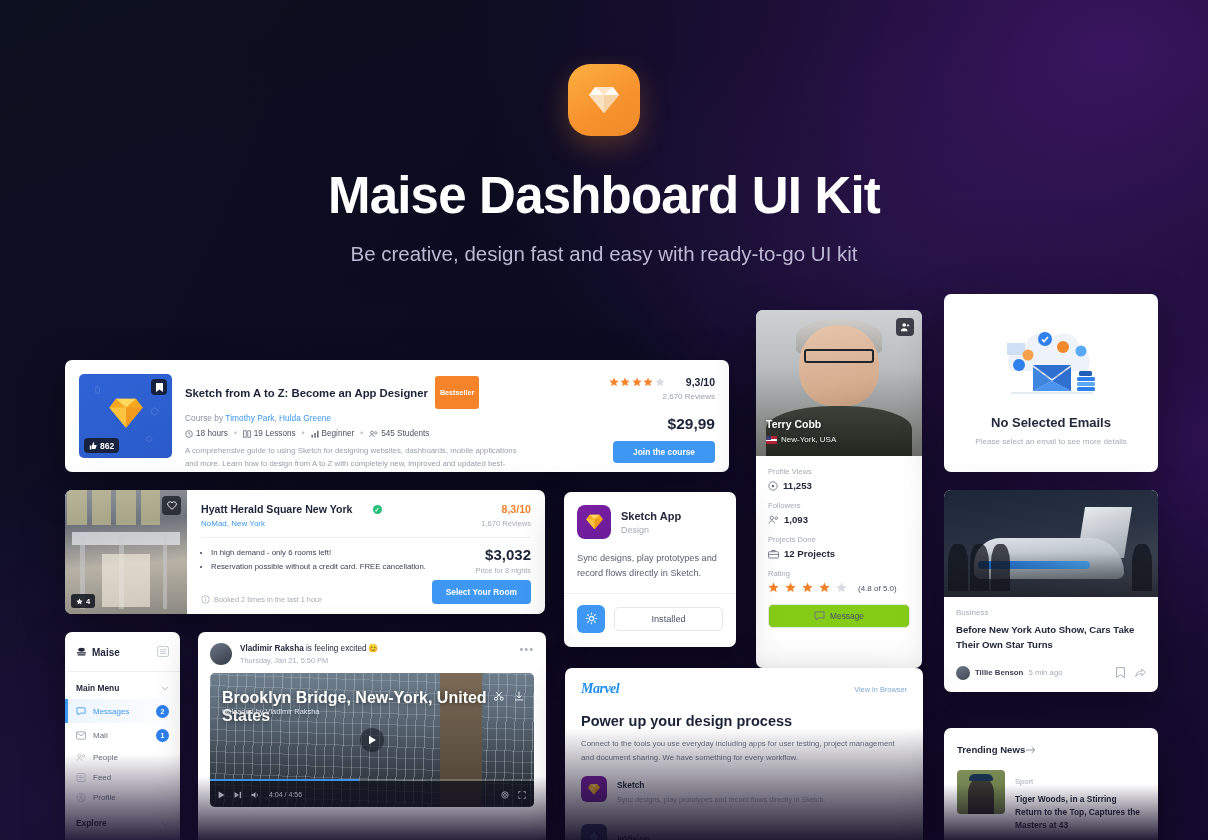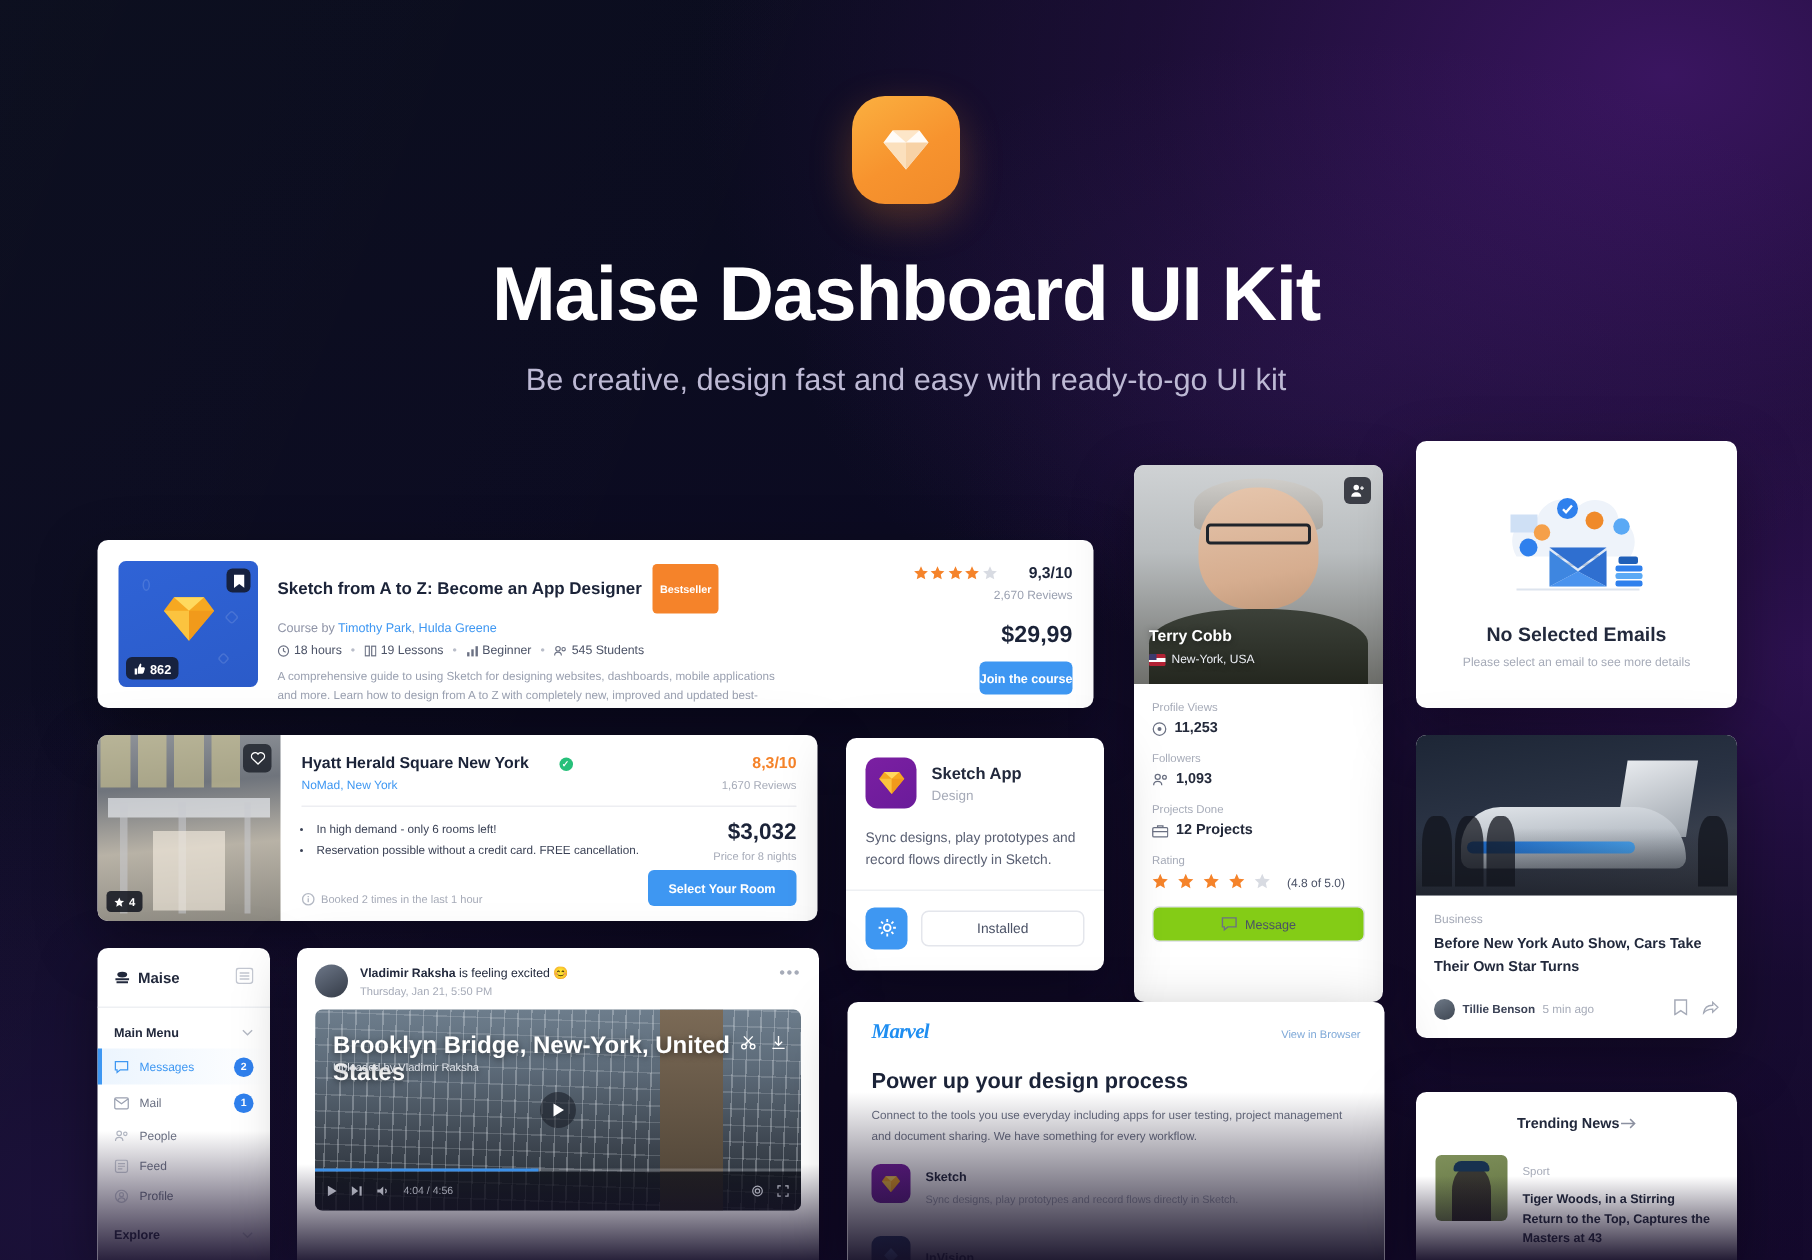--- a/index.html
+++ b/index.html
@@ -70,21 +70,21 @@
   .meta-item{display:flex;align-items:center;gap:3px;}
   .course-desc{margin-top:7px;font-size:7.8px;line-height:1.65;color:#9aa0b0;max-width:340px;}
   .course-right{width:120px;flex:0 0 auto;text-align:right;padding-top:2px;}
   .stars{display:flex;gap:1.5px;justify-content:flex-end;align-items:center;}
   .rating-line{display:flex;align-items:center;gap:6px;justify-content:flex-end;}
   .rating-num{font-size:10.5px;font-weight:700;color:#1b2338;margin-left:15px;}
   .reviews{font-size:8px;color:#9aa0b0;margin-top:4px;}
   .price{font-size:15.5px;font-weight:700;color:#1b2338;margin-top:14px;}
   .btn-blue{
     margin-top:8px;display:inline-block;background:#3e97f2;color:#fff;border:none;
-    font-size:8.4px;font-weight:600;padding:6px 0;border-radius:4px;cursor:pointer;
+    font-size:8.4px;font-weight:600;padding:6px 20px;border-radius:4px;cursor:pointer;
     font-family:"Liberation Sans",sans-serif;
   }
 
   
   #hotel-card{ left:65px; top:490px; width:480px; height:124px; display:flex; }
   .hotel-photo{width:122px;flex:0 0 auto;position:relative;overflow:hidden;
     background:linear-gradient(175deg,#8f9399 0%,#6f747c 28%,#b8b2a6 60%,#8d8a82 100%);}
   .hotel-photo .canopy{position:absolute;left:6%;right:6%;top:34%;height:10%;background:rgba(225,228,232,0.75);}
   .hotel-photo .door{position:absolute;left:30%;width:40%;top:52%;bottom:6%;background:rgba(245,238,225,0.62);}
   .hotel-photo .post{position:absolute;width:4%;top:36%;bottom:4%;background:rgba(200,203,208,0.55);}
@@ -244,21 +244,21 @@
   .mail-ic{width:26px;height:26px;border-radius:6px;display:flex;align-items:center;justify-content:center;flex:0 0 auto;}
   .mail-ic.sketch{background:linear-gradient(150deg,#7b1fa2,#6a1b9a);}
   .mail-ic.invision{background:linear-gradient(150deg,#2b4a7a,#1d3256);}
   .mail-name{font-size:8.4px;font-weight:600;color:#22293c;}
   .mail-sub{font-size:7.2px;color:#a6abb8;margin-top:3px;}
   .mail-fade{position:absolute;left:0;right:0;bottom:0;height:112px;
     background:linear-gradient(180deg,rgba(255,255,255,0) 0%,rgba(20,14,38,0.94) 100%);pointer-events:none;}
 
   
   #trend-card{ left:944px; top:728px; width:214px; height:112px; border-radius:7px 7px 0 0; }
-  .trend-head{display:flex;align-items:center;justify-content:center;padding:12px 13px 0;}
+  .trend-head{display:flex;align-items:center;justify-content:flex-start;padding:12px 13px 0;}
   .trend-title{font-size:9.6px;font-weight:700;color:#22293c;}
   .trend-row{display:flex;gap:10px;padding:12px 13px 0;}
   .trend-thumb{width:48px;height:44px;border-radius:4px;flex:0 0 auto;overflow:hidden;position:relative;
     background:linear-gradient(170deg,#7e8f5a 0%,#5e6f3e 100%);}
   .trend-thumb .pers{position:absolute;left:22%;top:16%;width:56%;height:84%;border-radius:45% 45% 0 0;
     background:linear-gradient(180deg,#3c3a35,#22211d);}
   .trend-thumb .cap{position:absolute;left:26%;top:10%;width:48%;height:16%;border-radius:6px 6px 2px 2px;background:#17314f;}
   .trend-cat{font-size:7.6px;color:#a6abb8;}
   .trend-ttl{font-size:8.4px;font-weight:700;color:#22293c;line-height:1.55;margin-top:5px;}
   .trend-fade{position:absolute;left:0;right:0;bottom:0;height:56px;

